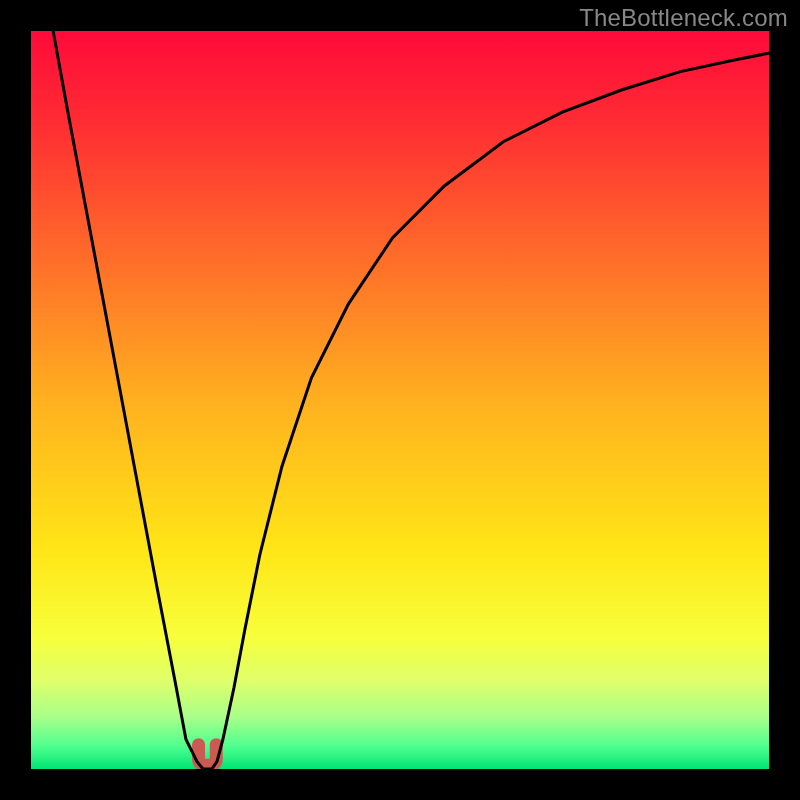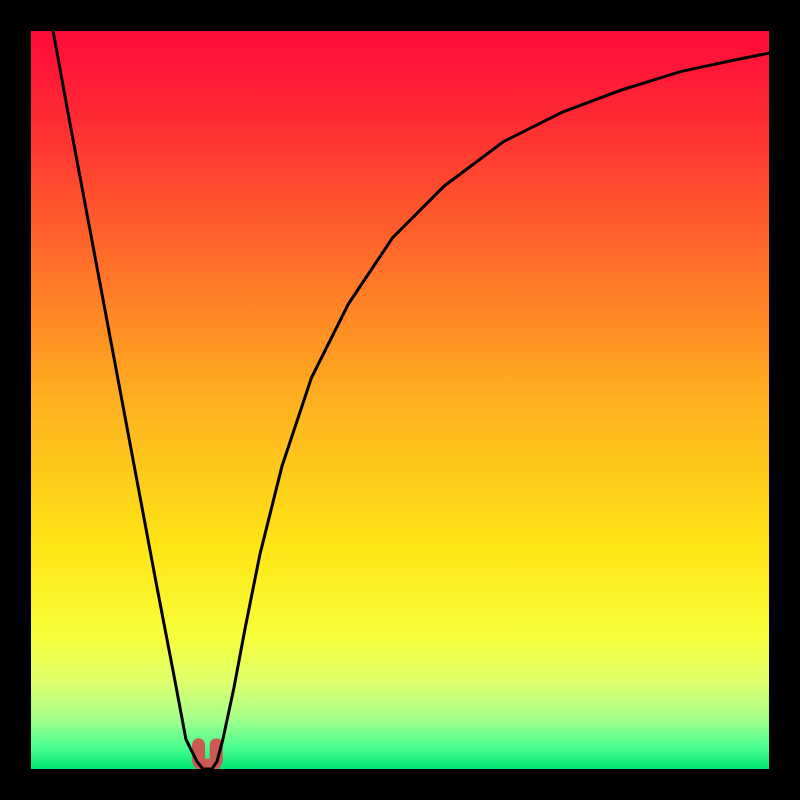--- a/index.html
+++ b/index.html
@@ -34,20 +34,21 @@
     font-weight: 400;
     color: #888888;
     letter-spacing: 0.2px;
   }
 </style>
 </head>
 <body>
 
 <div class="frame">
 
+  <div class="attribution">TheBottleneck.com</div>
 
   <div class="plot-area">
     <svg width="738" height="738" viewBox="0 0 738 738">
       <defs>
         <linearGradient id="bg-grad" x1="0" y1="0" x2="0" y2="1">
         <stop offset="0%" stop-color="#ff0a3a"></stop>
             <stop offset="12%" stop-color="#ff2b33"></stop>
             <stop offset="30%" stop-color="#ff6a2a"></stop>
             <stop offset="50%" stop-color="#ffb01f"></stop>
             <stop offset="70%" stop-color="#ffe516"></stop>

